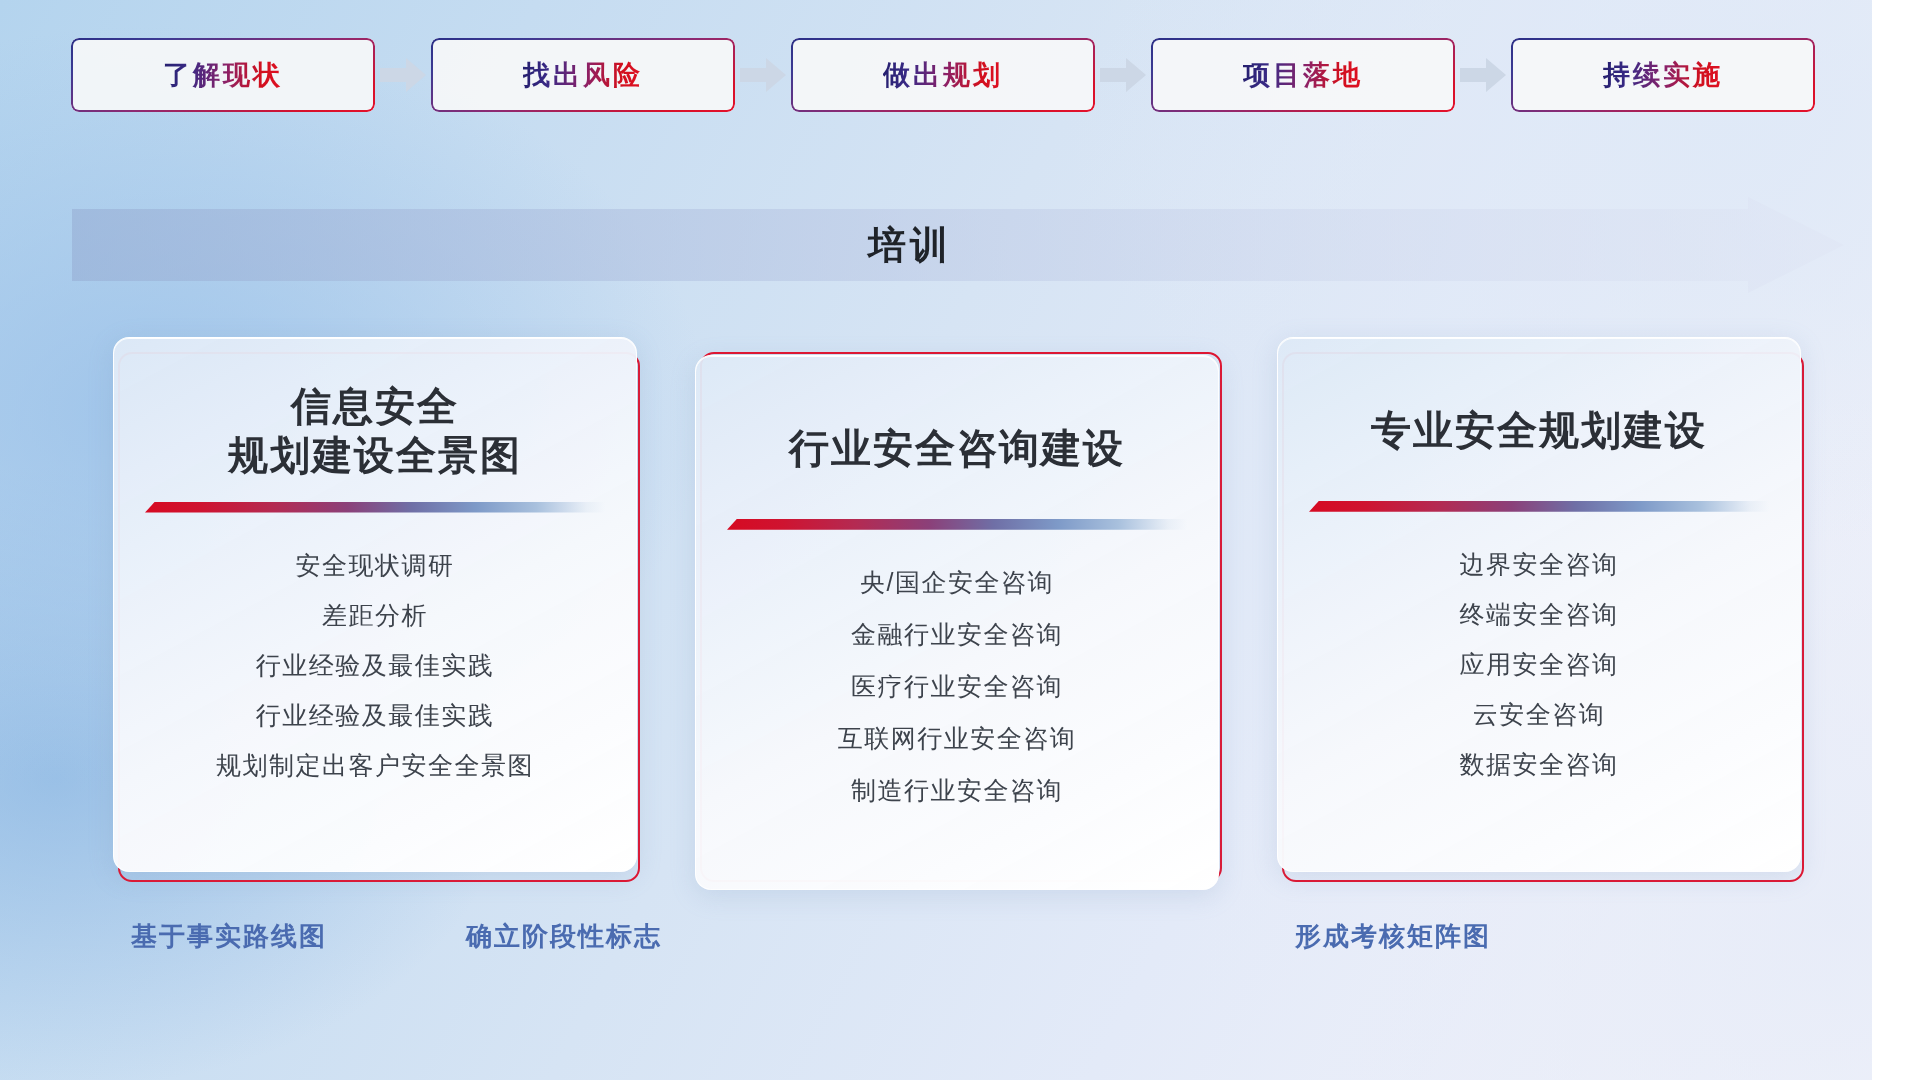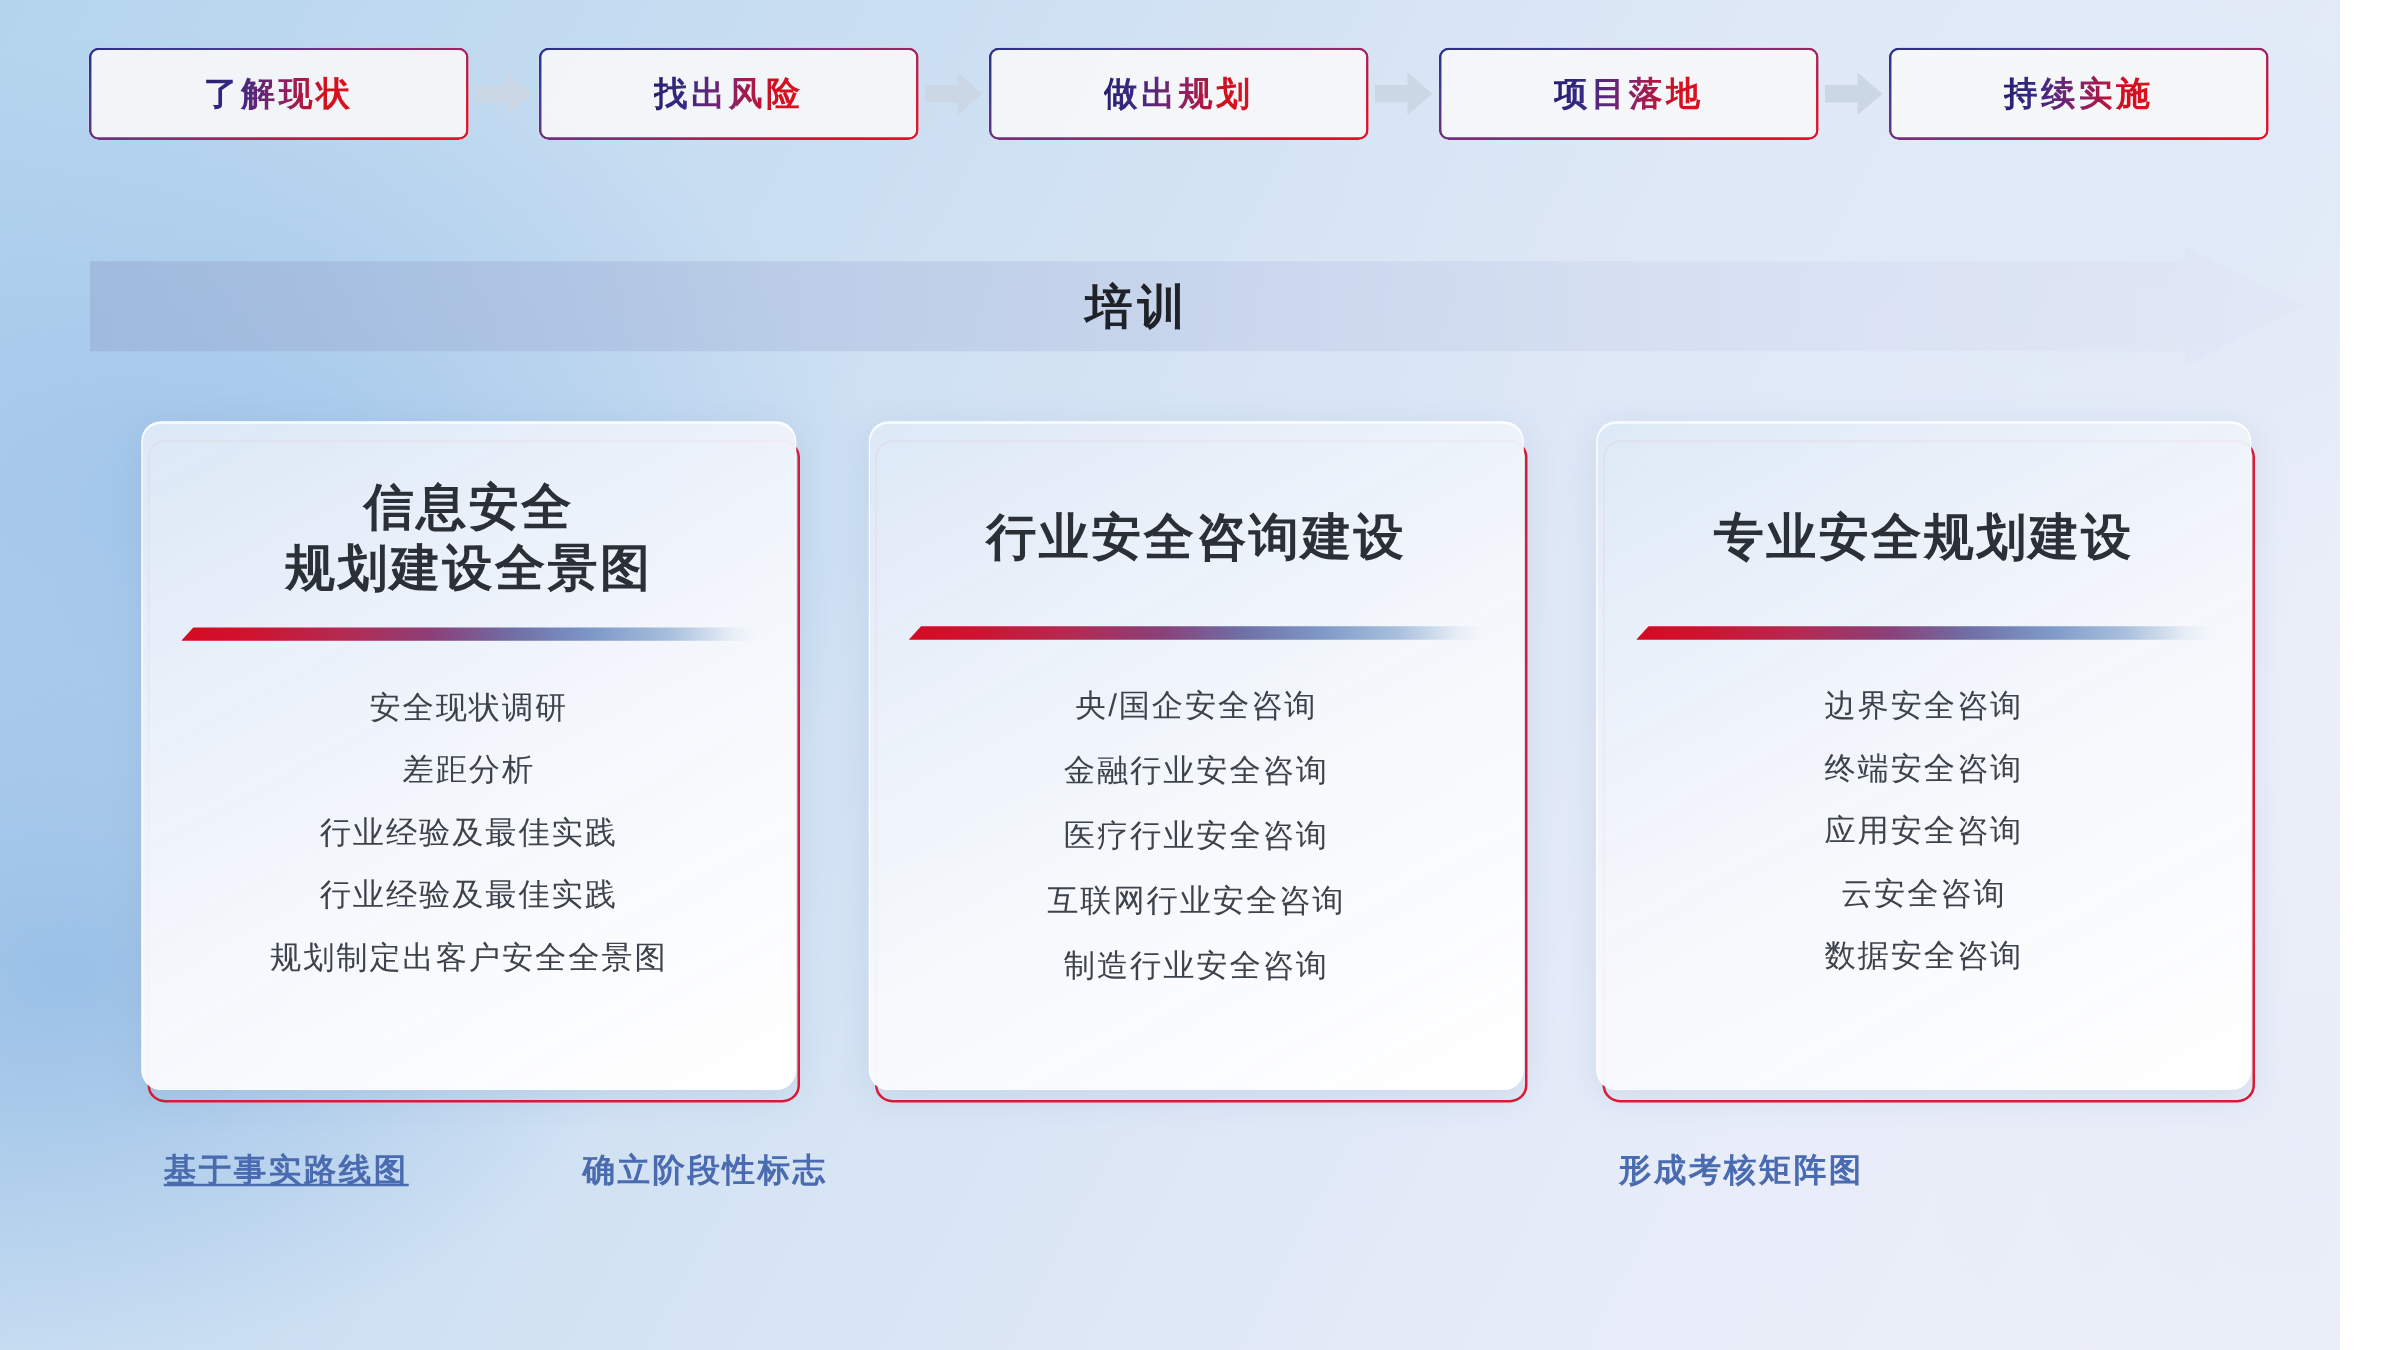--- a/index.html
+++ b/index.html
@@ -206,21 +206,21 @@
     <div class="card-divider" style="margin-top:22px; width:460px;"></div>
     <div class="card-list" style="margin-top:36px; gap:17px;">
       <div class="card-list-item">安全现状调研</div>
       <div class="card-list-item">差距分析</div>
       <div class="card-list-item">行业经验及最佳实践</div>
       <div class="card-list-item">行业经验及最佳实践</div>
       <div class="card-list-item">规划制定出客户安全全景图</div>
     </div>
   </div>
 
-  <div class="card" style="left:695px; top:337px; width:524px; height:535px;">
+  <div class="card" style="left:695px; top:355px; width:524px; height:535px;">
     <div class="card-title" style="margin-top:68px; width:470px;">行业安全咨询建设</div>
     <div class="card-divider" style="margin-top:46px; width:460px;"></div>
     <div class="card-list" style="margin-top:36px; gap:19px;">
       <div class="card-list-item">央/国企安全咨询</div>
       <div class="card-list-item">金融行业安全咨询</div>
       <div class="card-list-item">医疗行业安全咨询</div>
       <div class="card-list-item">互联网行业安全咨询</div>
       <div class="card-list-item">制造行业安全咨询</div>
     </div>
   </div>
@@ -230,17 +230,17 @@
     <div class="card-divider" style="margin-top:46px; width:460px;"></div>
     <div class="card-list" style="margin-top:36px; gap:17px;">
       <div class="card-list-item">边界安全咨询</div>
       <div class="card-list-item">终端安全咨询</div>
       <div class="card-list-item">应用安全咨询</div>
       <div class="card-list-item">云安全咨询</div>
       <div class="card-list-item">数据安全咨询</div>
     </div>
   </div>
 
-  <div class="bottom-label" style="left:131px; top:919px;text-decoration:underline;">基于事实路线图</div>
+  <div class="bottom-label" style="left:131px; top:919px;">基于事实路线图</div>
   <div class="bottom-label" style="left:466px; top:919px;">确立阶段性标志</div>
   <div class="bottom-label" style="left:1295px; top:919px;">形成考核矩阵图</div>
 
 </div>
 
 </body></html>

